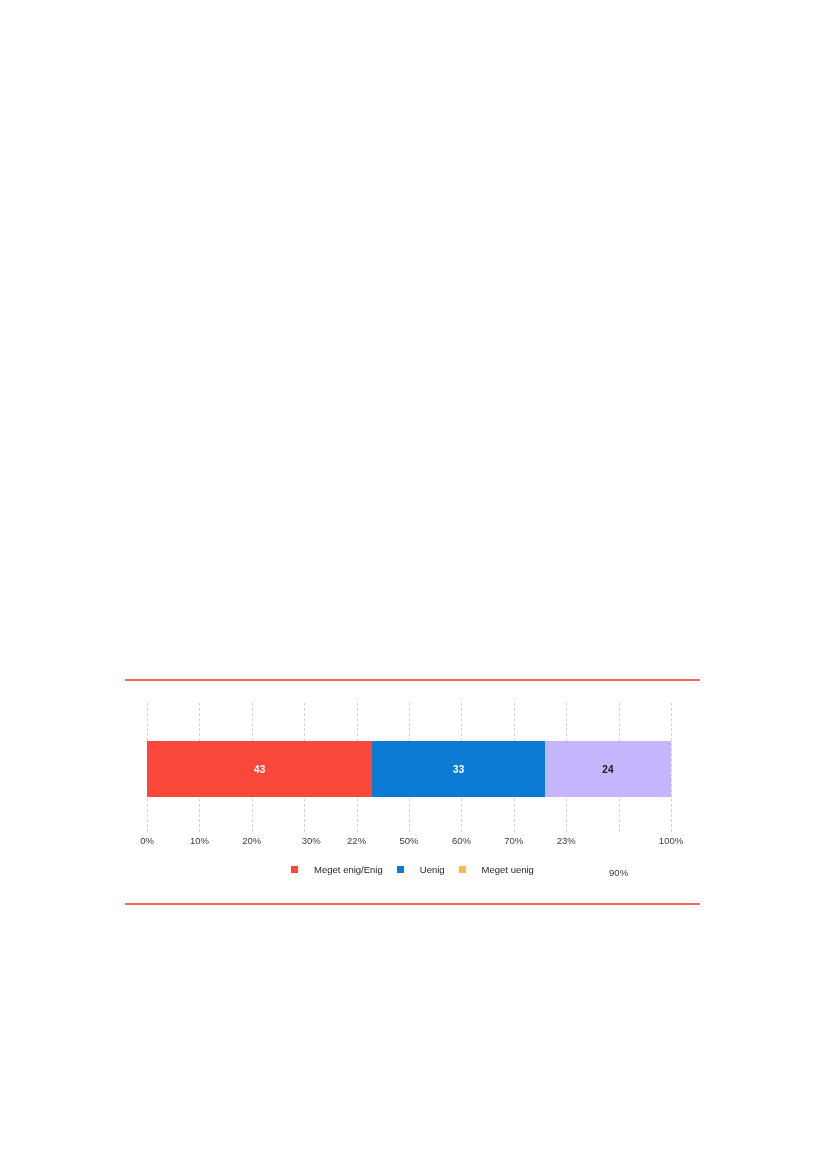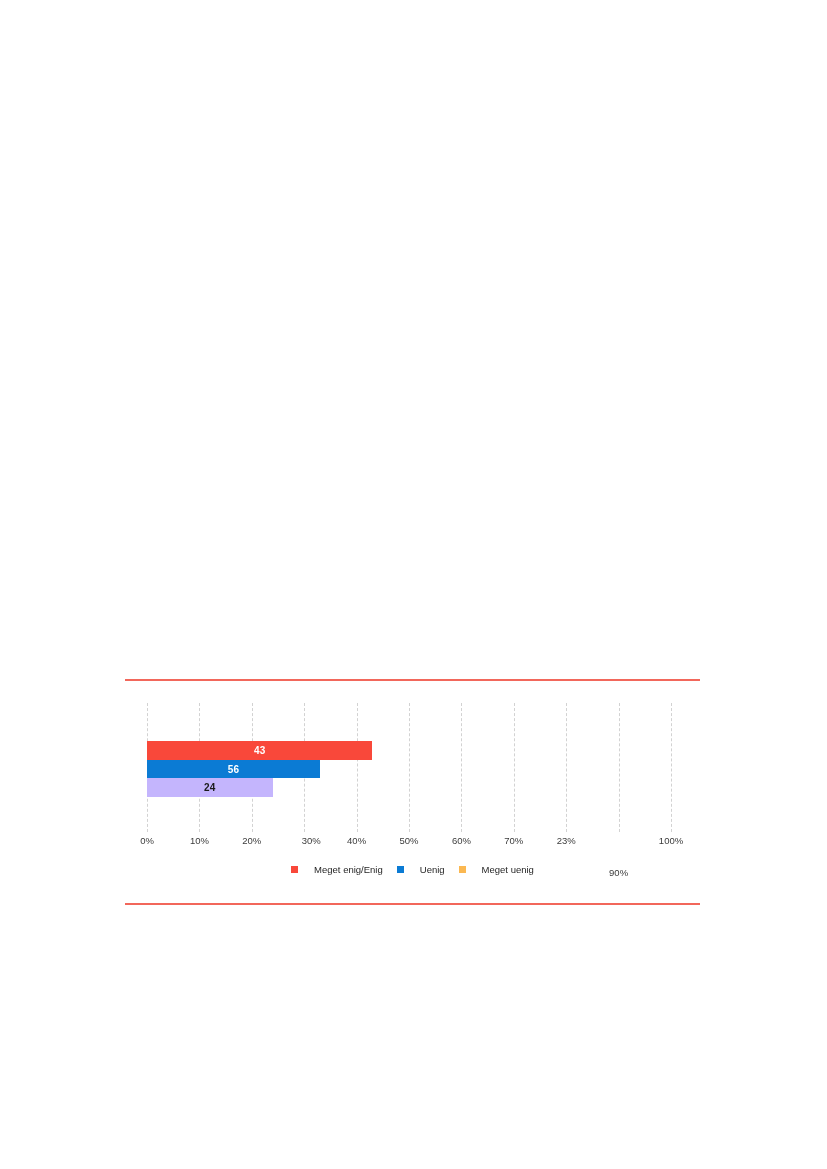--- a/index.html
+++ b/index.html
@@ -54,21 +54,21 @@
   }
 
   
   #bar {
     position: absolute;
     left: 0;
     top: 38px;
     width: 524px;
     height: 56px;
     display: flex;
-    flex-direction: column;
+    flex-direction: row;
   }
   .seg {
     height: 100%;
     display: flex;
     align-items: center;
     justify-content: center;
     font-size: 10px;
     font-weight: bold;
     letter-spacing: .2px;
     box-sizing: border-box;
@@ -137,31 +137,31 @@
         <div class="gridline" style="left: 40%;"></div>
         <div class="gridline" style="left: 50%;"></div>
         <div class="gridline" style="left: 60%;"></div>
         <div class="gridline" style="left: 70%;"></div>
         <div class="gridline" style="left: 80%;"></div>
         <div class="gridline" style="left: 90%;"></div>
         <div class="gridline" style="left: 100%;"></div>
       </div>
     <div id="bar">
         <div class="seg" style="width: 43%; background: rgb(249, 72, 58); color: rgb(255, 255, 255);">43</div>
-        <div class="seg" style="width: 33%; background: rgb(11, 123, 212); color: rgb(255, 255, 255);">56</div>
+        <div class="seg" style="width: 33%; background: rgb(11, 123, 212); color: rgb(255, 255, 255);">33</div>
         <div class="seg" style="width: 24%; background: #c4b5fd; color: rgb(26, 26, 26);">24</div>
       </div>
   </div>
 
   <div id="xaxis">
       <div class="xtick" style="left: 0%;">0%</div>
       <div class="xtick" style="left: 10%;">10%</div>
       <div class="xtick" style="left: 20%;">20%</div>
       <div class="xtick" style="left: 30%; margin-left: 7px;">30%</div>
-      <div class="xtick" style="left: 40%;">40%</div>
+      <div class="xtick" style="left: 40%;">22%</div>
       <div class="xtick" style="left: 50%; text-align: center;">50%</div>
       <div class="xtick" style="left: 60%; text-align: right;">60%</div>
       <div class="xtick" style="left: 70%;">70%</div>
       <div class="xtick" style="left: 80%;">23%</div>
       <div class="xtick" style="left: 90%; margin-top: 32px;">90%</div>
       <div class="xtick" style="left: 100%;">100%</div>
     </div>
 
   <div id="legend">
       <div class="legend-item">

